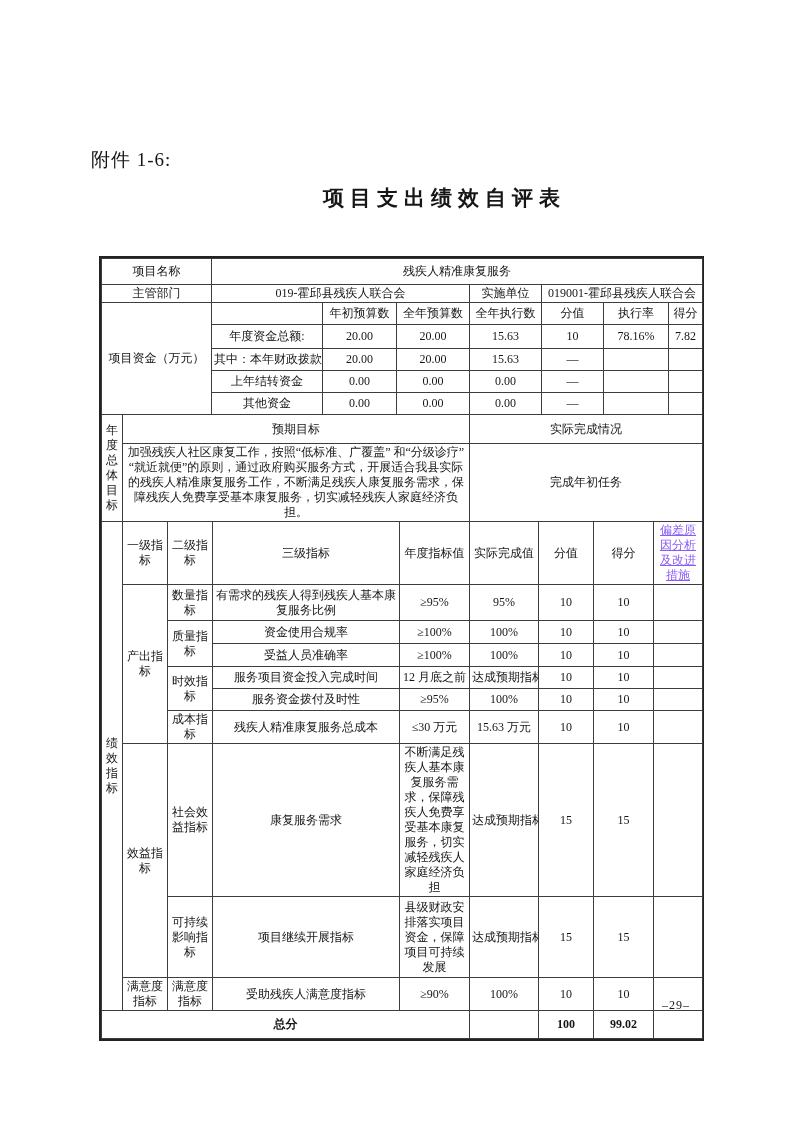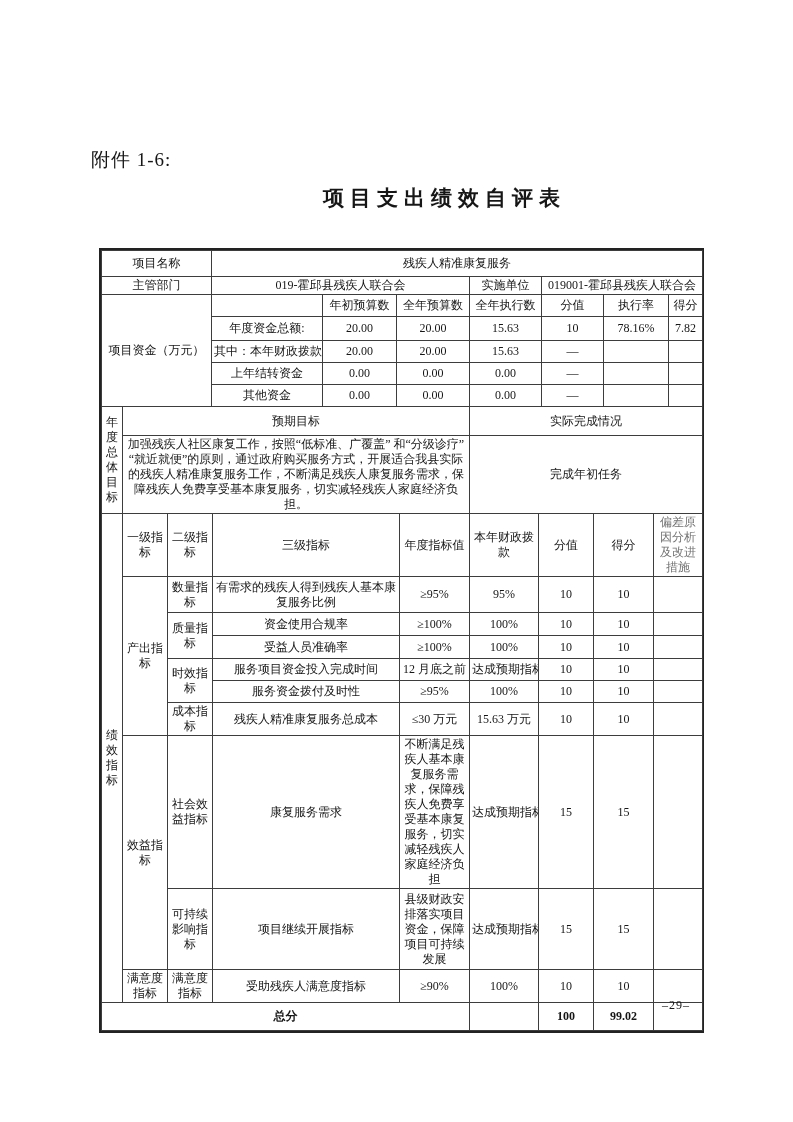--- a/index.html
+++ b/index.html
@@ -4,34 +4,34 @@
 <style>
   html,body{margin:0;padding:0;background:#e8e8e8;}
   .page{
     position:relative;width:793px;height:1122px;margin:0 auto;background:#ffffff;
     font-family:"Liberation Serif","DejaVu Serif",serif;color:#161616;overflow:hidden;
   }
   .attachment{position:absolute;left:91px;top:147px;font-size:19px;letter-spacing:1px;}
   .title{position:absolute;left:0;top:184px;width:100%;text-align:center;
          font-size:21px;font-weight:bold;letter-spacing:6px;padding-left:48px;}
   .subtitle{position:absolute;left:0;top:221px;width:100%;text-align:center;font-size:13px;}
-  .tablewrap{position:absolute;left:99px;top:248px;width:601px;border:2px solid #222;}
+  .tablewrap{position:absolute;left:99px;top:256px;width:601px;border:2px solid #222;}
   table.t{border-collapse:collapse;table-layout:fixed;width:601px;}
   table.t + table.t{margin-top:-1px;}
   .t td{border:1px solid #3d3d3d;font-size:12px;line-height:15px;text-align:center;
         vertical-align:middle;padding:1px 2px;overflow:hidden;word-break:break-all;}
   .ar{text-align:right;padding-right:4px;}
   .al{text-align:left;padding-left:2px;}
   .nowrap{white-space:nowrap;padding-left:0;padding-right:0;}
   .small2{font-size:11.5px;}
   .leftcell{text-align:left;padding-left:4px;}
   .goaltext{text-align:justify;text-justify:inter-ideograph;padding:2px 4px;line-height:15.5px;
             font-size:11.8px;}
   .spine{padding:0;line-height:15px;}
-  .tiny{font-size:8px;line-height:9px;padding:0 1px;color:#737373;}
+  .tiny{font-size:8px;line-height:9px;padding:0 1px;color:#8b5cf6;text-decoration:underline;}
   .bold{font-weight:bold;}
   
   .h16{height:16px}.h22{height:22px}.h23{height:23px}.h24{height:24px}.h26{height:26px}
   .h28{height:28px}.h29{height:29px}.h31{height:31px}.h32{height:32px}.h33{height:33px}
   .h36{height:36px}.h64{height:64px}.h81{height:81px}.h143{height:143px}
   .pagenum{position:absolute;top:998px;right:103px;font-size:12px;letter-spacing:1px;}
 </style>
 </head>
 <body>
 
@@ -144,21 +144,21 @@
           <col style="width:60px">
         <col style="width:49px">
       </colgroup>
       <tbody>
           <tr class="h32">
         <td rowspan="10" class="spine">绩效指标</td>
         <td>一级指标</td>
         <td>二级指标</td>
         <td>三级指标</td>
         <td>年度指标值</td>
-        <td>本年财政拨款</td>
+        <td>实际完成值</td>
         <td>分值</td>
         <td>得分</td>
         <td class="tiny">偏差原因分析及改进措施</td>
       </tr>
       <tr class="h36">
         <td rowspan="6">产出指标</td>
         <td>数量指标</td>
         <td class="leftcell">有需求的残疾人得到残疾人基本康复服务比例</td>
         <td>≥95%</td>
         <td>95%</td>

